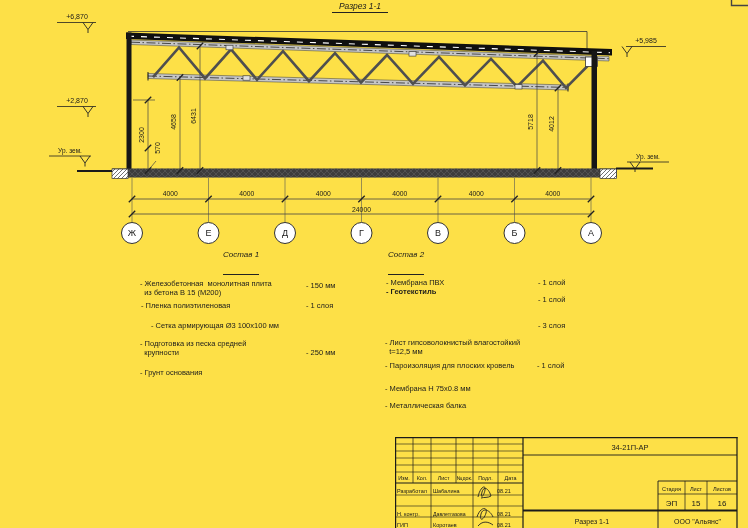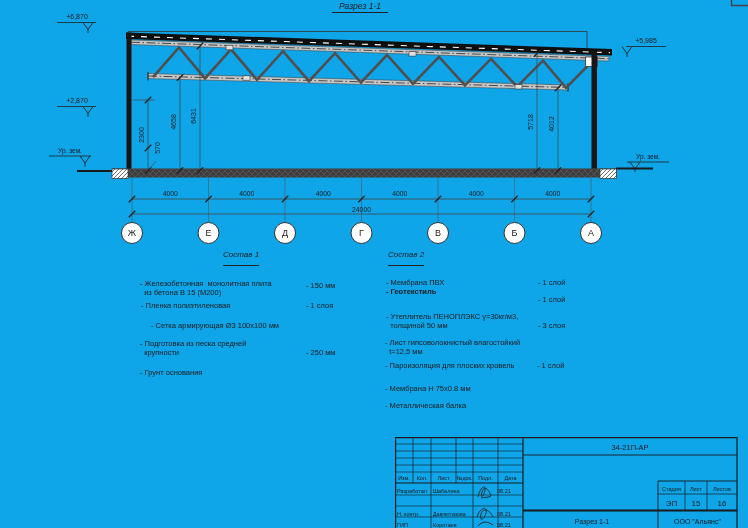--- a/index.html
+++ b/index.html
@@ -1,21 +1,21 @@
 <!DOCTYPE html>
 <html><head>
 <meta charset="utf-8">
 <style>
   html,body{margin:0;padding:0;background:#fff;}
-  .page{position:relative;width:748px;height:528px;background:#0ea5e9;overflow:hidden;
+  .page{position:relative;width:748px;height:528px;background:#fde047;overflow:hidden;
         font-family:"Liberation Sans","DejaVu Sans",sans-serif;color:#1a1a1a;}
   .abs{position:absolute;}
   .t{font-size:7.5px;line-height:8.8px;white-space:pre;color:#1c1c1c;}
   .val{font-size:7.5px;line-height:8.8px;white-space:pre;color:#1c1c1c;}
-  .hd{display:inline-block;font-size:8px;font-style:italic;border-bottom:0.8px solid #222;padding-bottom:6px;}
+  .hd{display:inline-block;font-size:8px;font-style:italic;border-bottom:0.8px solid #222;padding-bottom:15px;}
   .maintitle{font-size:8.5px;font-style:italic;text-align:center;border-bottom:0.9px solid #222;padding-bottom:1px;}
   svg text{font-family:"Liberation Sans","DejaVu Sans",sans-serif;fill:#1a1a1a;}
 </style>
 </head>
 <body>
 
 <div class="page">
 
   <div class="abs maintitle" style="left:332px;top:1px;width:56px;">Разрез 1-1</div>
 
@@ -176,22 +176,20 @@
   <div class="abs t" style="left:140px;top:340px;">- Подготовка из песка средней
   крупности</div>
   <div class="abs val" style="left:306px;top:349px;">- 250 мм</div>
   <div class="abs t" style="left:140px;top:369px;">- Грунт основания</div>
 
   <div class="abs hd" style="left:388px;top:250px;">Состав 2</div>
   <div class="abs t" style="left:386px;top:279px;">- Мембрана ПВХ</div>
   <div class="abs val" style="left:538px;top:279px;">- 1 слой</div>
   <div class="abs t" style="left:386px;top:288px;font-weight:bold;">- Геотекстиль</div>
   <div class="abs val" style="left:538px;top:296px;">- 1 слой</div>
-  <div class="abs t" style="left:386px;top:313px;">- Утеплитель ПЕНОПЛЭКС γ=30кг/м3,
-  толщиной 50 мм</div>
   <div class="abs val" style="left:538px;top:322px;">- 3 слоя</div>
   <div class="abs t" style="left:385px;top:339px;">- Лист гипсоволокнистый влагостойкий
   t=12,5 мм</div>
   <div class="abs t" style="left:385px;top:362px;">- Пароизоляция для плоских кровель</div>
   <div class="abs val" style="left:537px;top:362px;">- 1 слой</div>
   <div class="abs t" style="left:385px;top:385px;">- Мембрана Н 75х0.8 мм</div>
   <div class="abs t" style="left:385px;top:402px;">- Металлическая балка</div>
 
   <svg class="abs" style="left:395px;top:437px;" width="343" height="91" viewBox="0 0 343 91">
 

